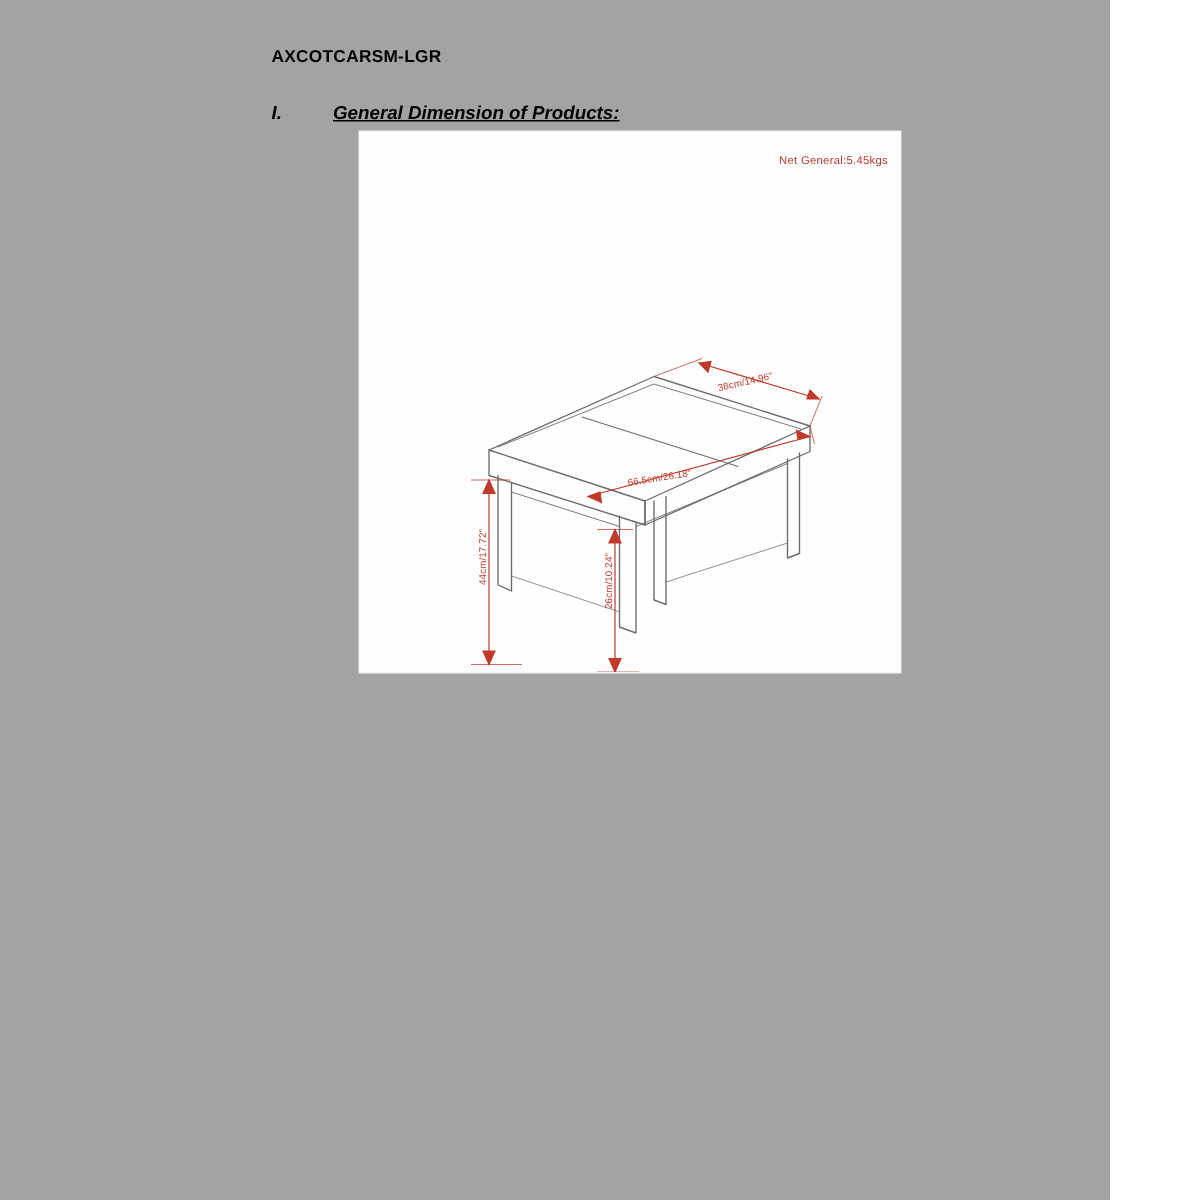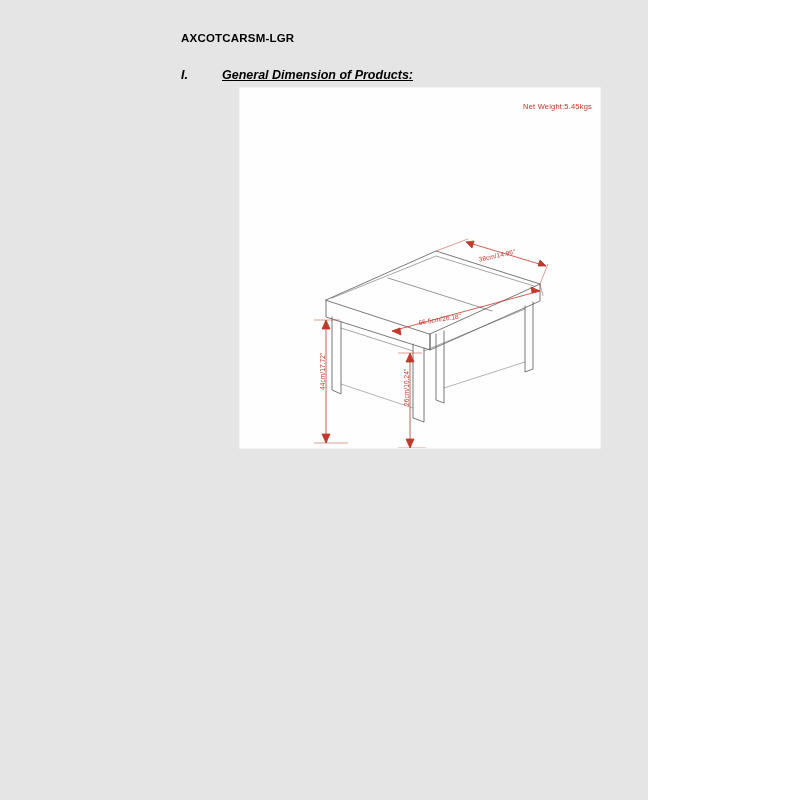--- a/index.html
+++ b/index.html
@@ -11,22 +11,22 @@
     width: 800px;
     height: 800px;
     position: relative;
     font-family: "Liberation Sans", sans-serif;
     color: #000;
     overflow: hidden;
   }
   .page {
     position: absolute;
     left: 0; top: 0;
-    width: 648px; height: 800px;
-    background: #e5e5e5;
+    width: 740px; height: 800px;
+    background: #a3a3a3;
   }
   .sku {
     position: absolute;
     left: 181px;
     top: 32px;
     font-size: 11.5px;
     font-weight: bold;
     letter-spacing: 0.2px;
   }
   .section-row {
@@ -115,21 +115,21 @@
 
   <div class="sku">AXCOTCARSM-LGR</div>
 
   <div class="section-row">
     <span class="section-num">I.</span>
     <span class="section-title">General Dimension of Products:</span>
   </div>
 
   <div class="figure">
 
-    <div class="netweight">Net Weight:5.45kgs</div>
+    <div class="netweight">Net General:5.45kgs</div>
 
     <svg class="drawing" viewBox="0 0 360 360">
       <g fill="none" stroke="#6b6b6b" stroke-width="0.9" stroke-linejoin="round" stroke-linecap="round">
 
         <path d="M86 212 L196 163 L300 196 L190 246 Z"></path>
 
         <path d="M86 212 L86 229 L190 262 L190 246"></path>
         <path d="M190 246 L190 262 L300 213 L300 196"></path>
 
         <path d="M148 190 L252 223" stroke-width="0.7"></path>

